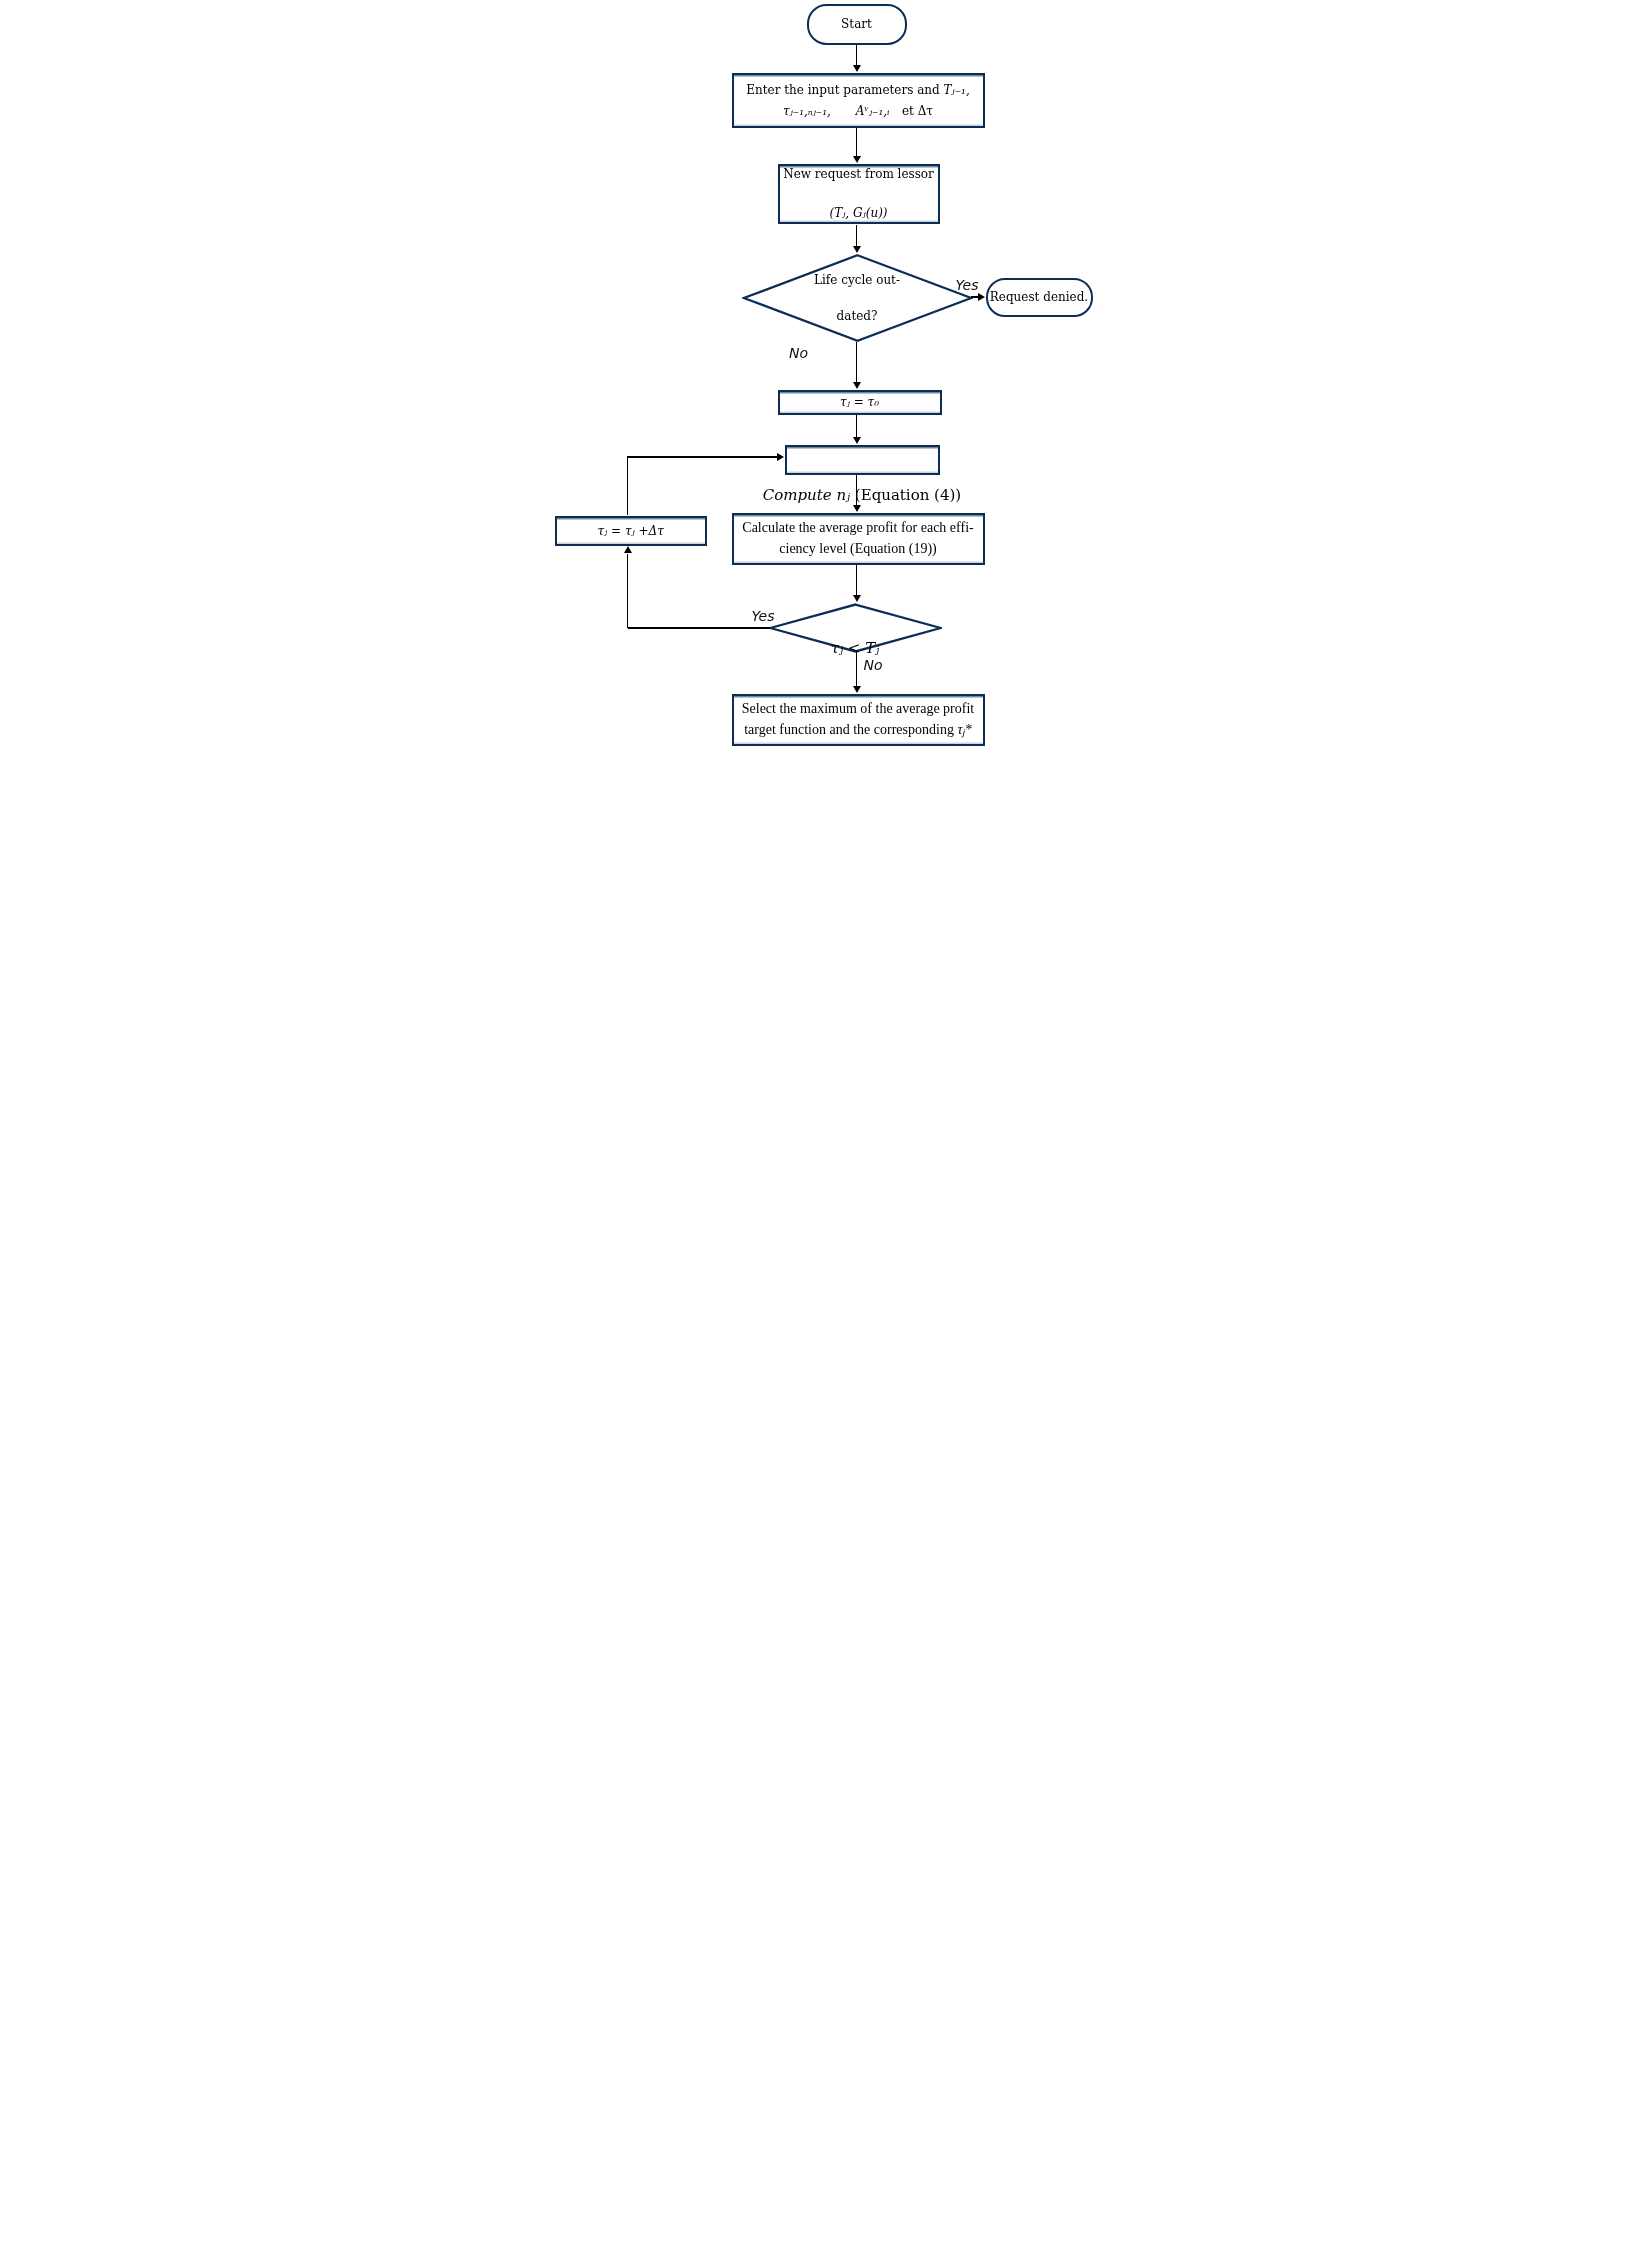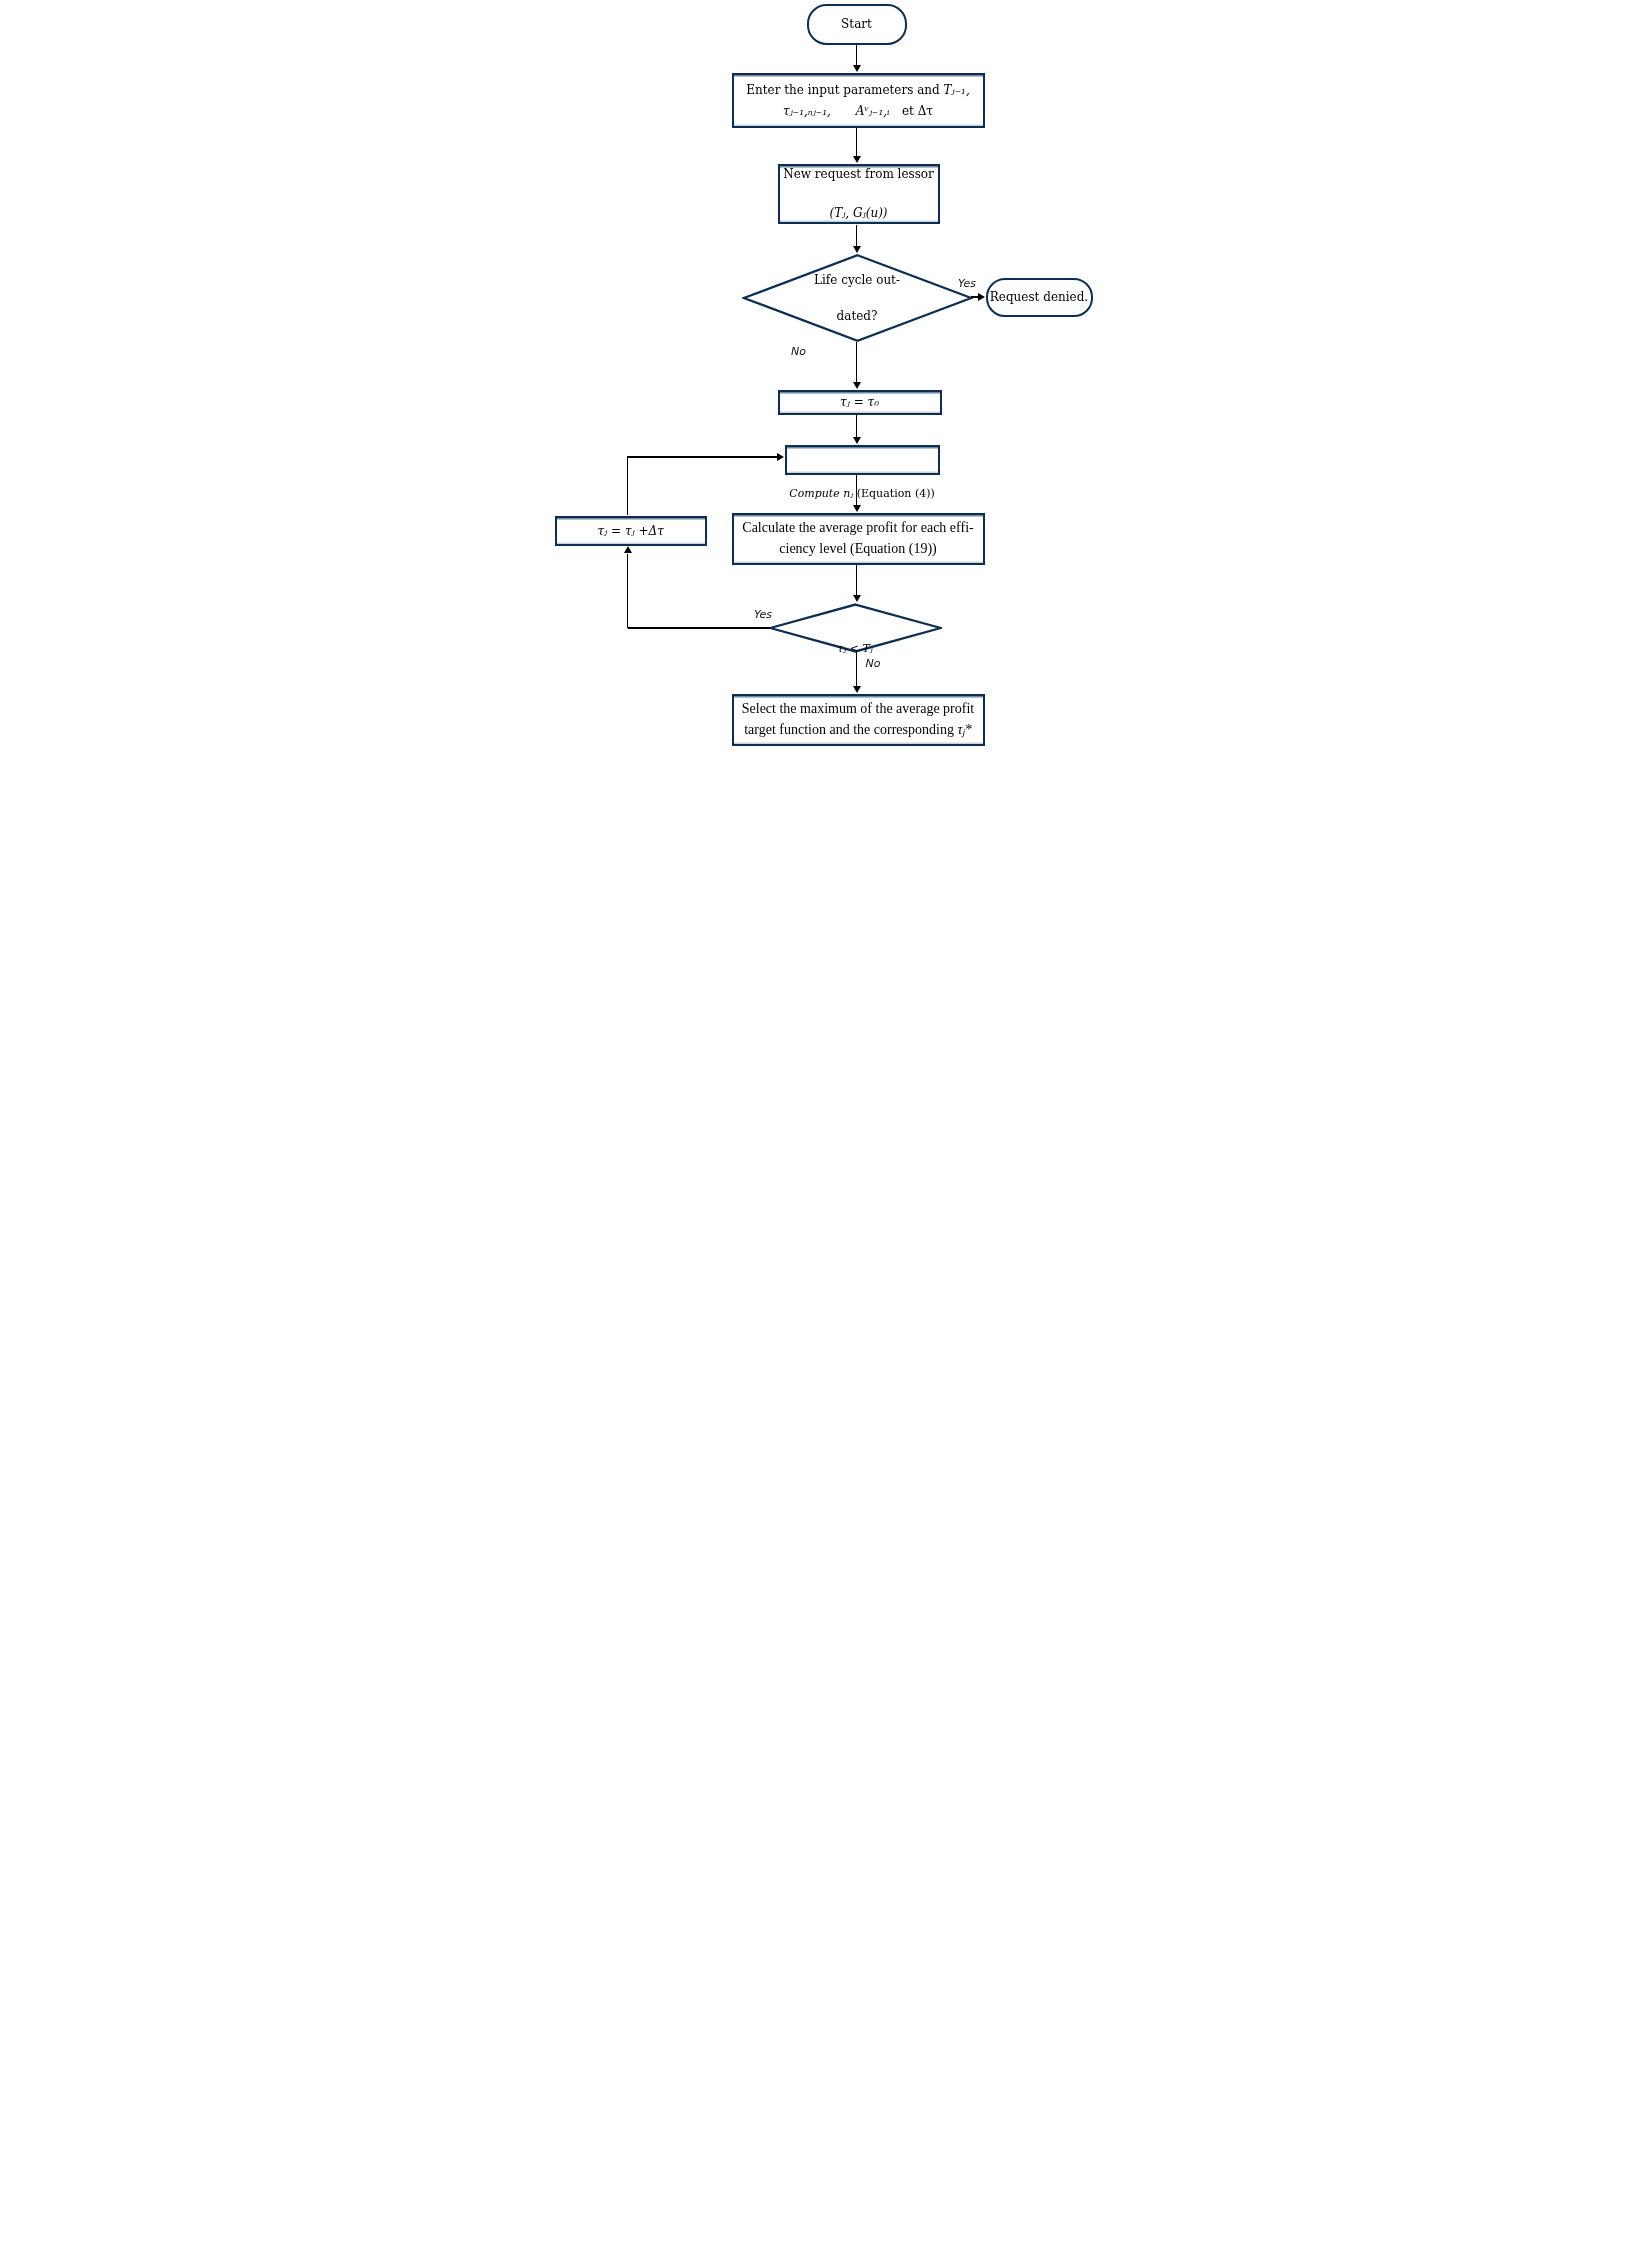--- a/index.html
+++ b/index.html
@@ -11,26 +11,26 @@
   .node{position:absolute;box-sizing:border-box;background:#fff;border:2.6px solid #0c2e55;
         display:flex;flex-direction:column;align-items:center;justify-content:space-evenly;
         text-align:center;}
   .process{box-shadow:inset 0 1.5px 0 #72879f, inset 0 -1.5px 0 #ccd2db;}
   .terminator{border-width:2.1px;justify-content:center;}
   .dshape{position:absolute;}
   .dtext{position:absolute;display:flex;flex-direction:column;align-items:center;
          justify-content:center;text-align:center;}
   
   .t22{font-size:12px;line-height:1.05;}
-  .t21{font-size:11px;line-height:1.05;margin-top:41px;}
+  .t21{font-size:15px;line-height:1.05;margin-top:41px;}
   .t20{font-size:14px;line-height:1.05;white-space:nowrap;font-family:Liberation Serif, serif;}
   .math{font-style:italic;}
   .row{white-space:nowrap;}
   .edge-label{position:absolute;font-family:"DejaVu Sans","Liberation Sans",sans-serif;
-              font-style:italic;font-size:11px;color:#111;text-align:center;}
+              font-style:italic;font-size:14px;color:#111;text-align:center;}
   
   .vline{position:absolute;width:1.5px;background:#000;}
   .hline{position:absolute;height:1.5px;background:#000;}
   .head-down{position:absolute;width:0;height:0;border-left:4.1px solid transparent;
              border-right:4.1px solid transparent;border-top:7.7px solid #000;}
   .head-up{position:absolute;width:0;height:0;border-left:4.1px solid transparent;
            border-right:4.1px solid transparent;border-bottom:7.7px solid #000;}
   .head-right{position:absolute;width:0;height:0;border-top:4.1px solid transparent;
               border-bottom:4.1px solid transparent;border-left:7.7px solid #000;}
 </style>

